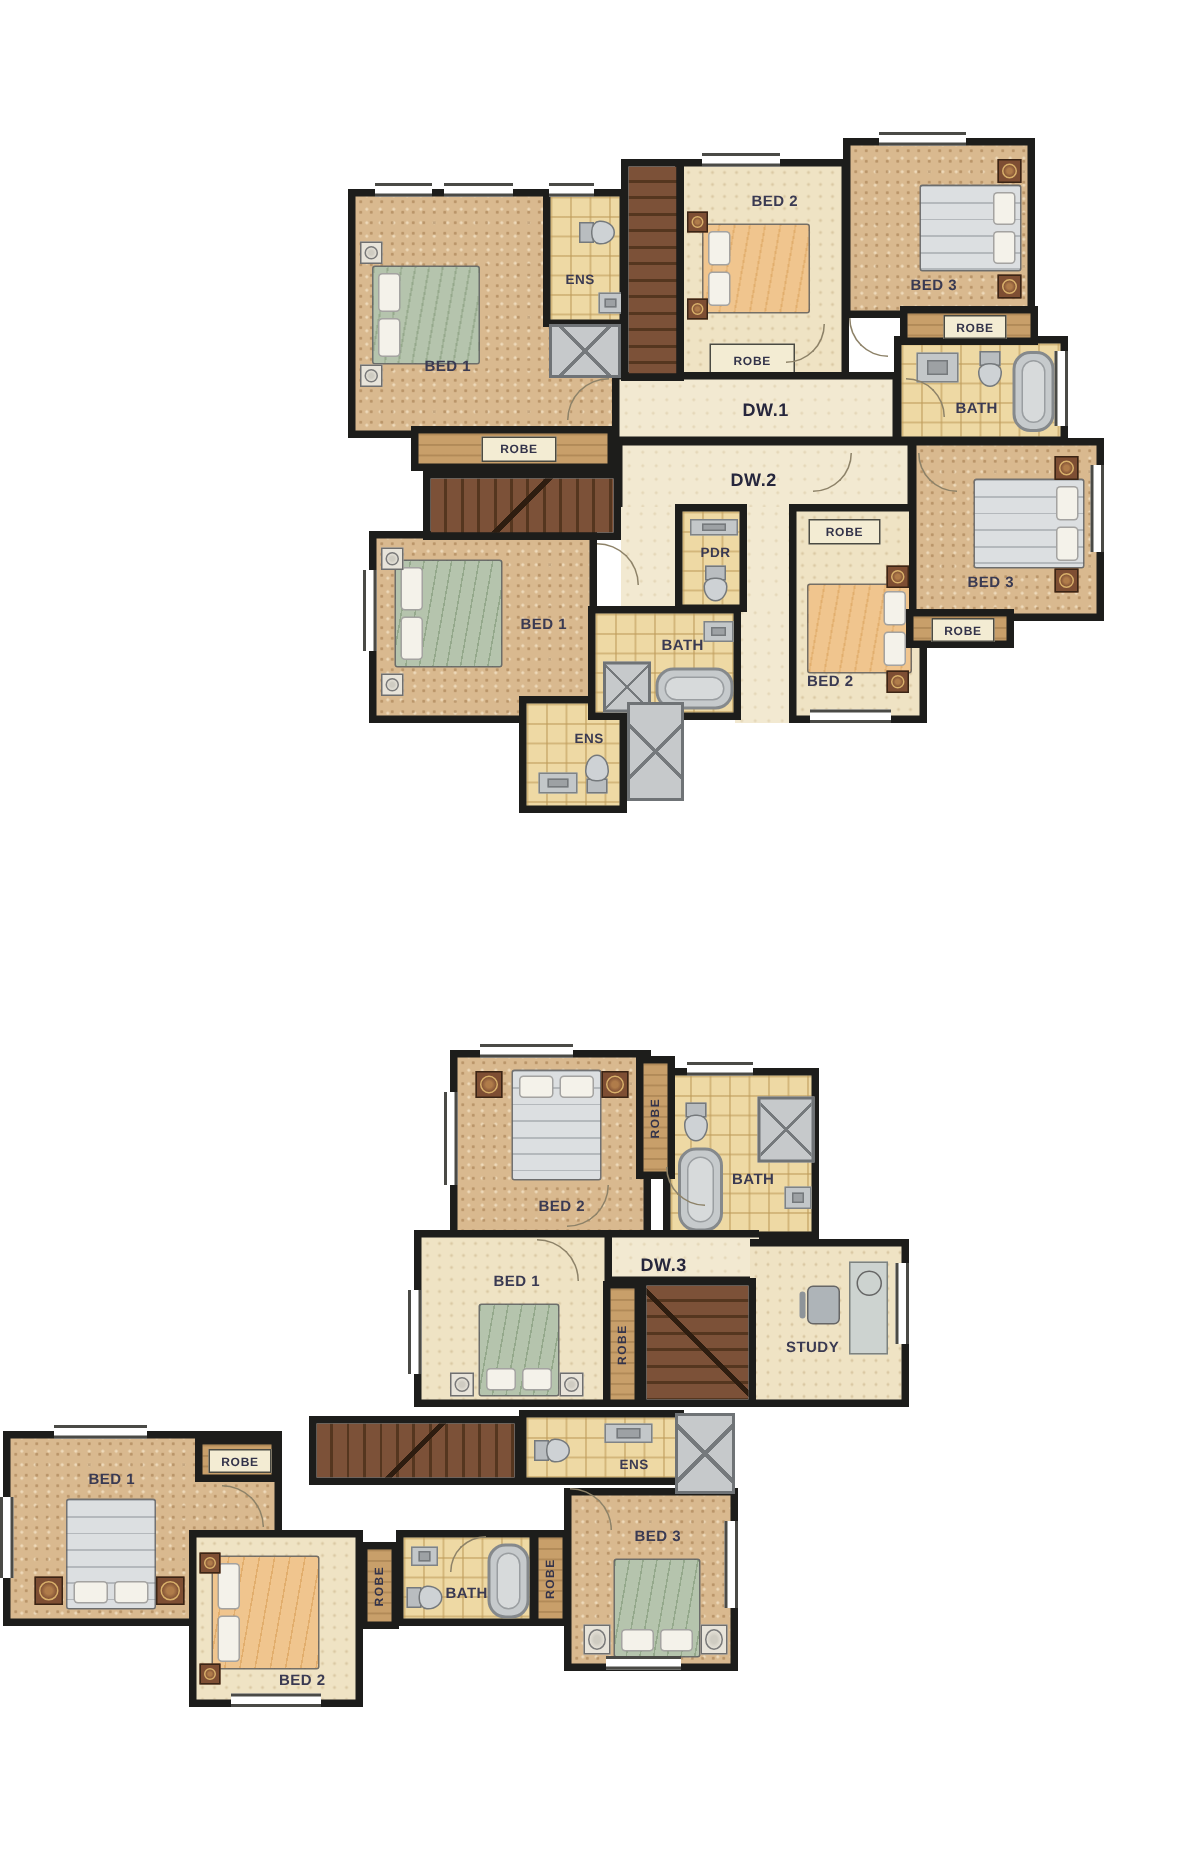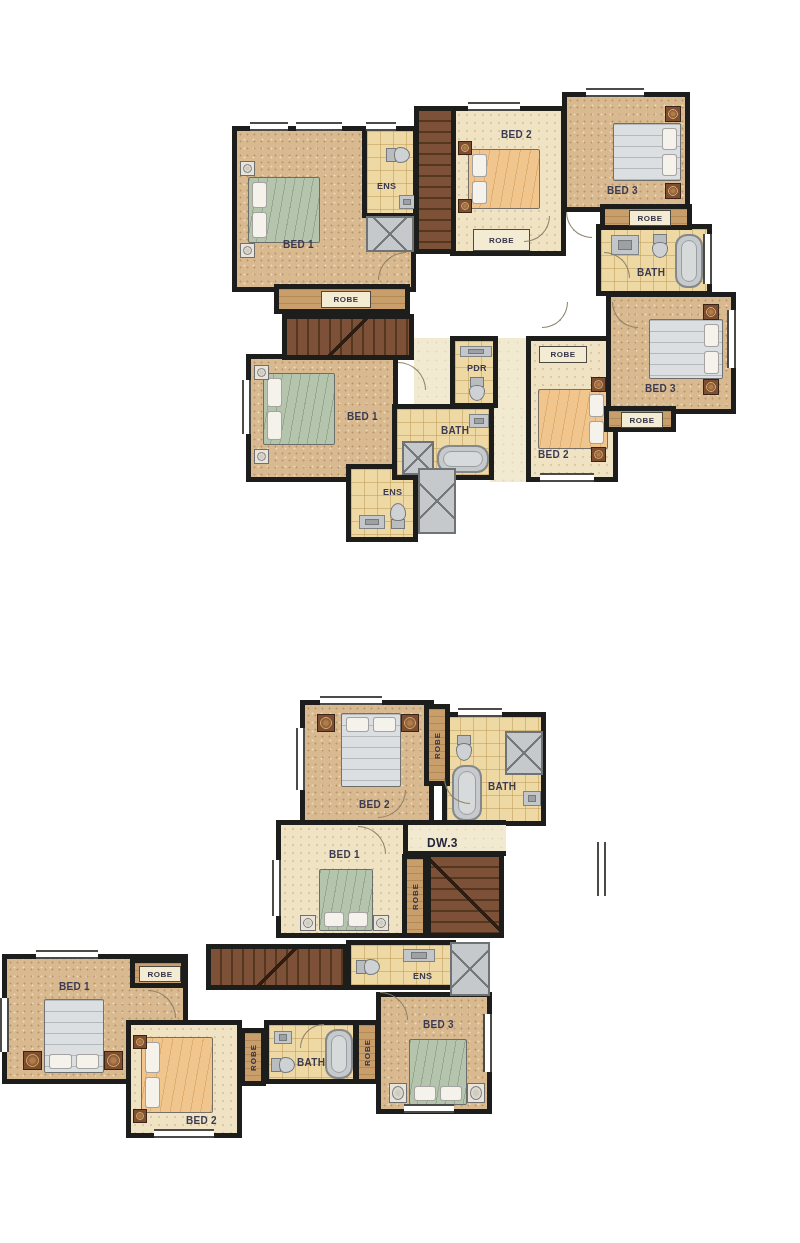--- a/index.html
+++ b/index.html
@@ -139,25 +139,31 @@
   </div>
   <div class="strip robe" style="left:600px;top:204px;width:92px;height:26px;">
     <div class="robebox" style="left:24px;top:1px;width:40px;height:14px;">ROBE</div>
   </div>
   <div class="room tile" style="left:596px;top:224px;width:116px;height:72px;">
     <span class="lbl" style="left:36px;top:38px;">BATH</span>
     <div class="f vanity" style="left:10px;top:6px;width:28px;height:20px;"></div>
     <div class="f wc" style="left:50px;top:5px;width:18px;height:24px;"></div>
     <div class="f tub" style="left:74px;top:5px;width:28px;height:54px;"></div>
   </div>
+  <div class="room hall" style="left:408px;top:248px;width:192px;height:48px;">
+    <span class="dwlbl" style="left:82px;top:13px;">DW.1</span>
+  </div>
   <div class="strip robe" style="left:274px;top:284px;width:136px;height:30px;">
     <div class="robebox" style="left:42px;top:2px;width:48px;height:15px;">ROBE</div>
   </div>
 
   <div class="strip winder" style="left:282px;top:314px;width:132px;height:46px;border:5px solid var(--wall);"></div>
+  <div class="room hall" style="left:410px;top:292px;width:200px;height:50px;border-width:5px 5px 0 5px;">
+    <span class="dwlbl" style="left:72px;top:16px;">DW.2</span>
+  </div>
   <div class="patch hall" style="left:414px;top:338px;width:122px;height:70px;"></div>
   <div class="patch hall" style="left:490px;top:404px;width:46px;height:78px;"></div>
   <div class="room carpet" style="left:246px;top:354px;width:152px;height:128px;">
     <span class="lbl" style="left:96px;top:52px;">BED 1</span>
     <div class="f bed h-left bed-green" style="left:12px;top:14px;width:72px;height:72px;"></div>
     <div class="f btable light" style="left:3px;top:6px;width:15px;height:15px;"></div>
     <div class="f btable light" style="left:3px;top:90px;width:15px;height:15px;"></div>
   </div>
   <div class="room tile" style="left:346px;top:464px;width:72px;height:78px;">
     <span class="lbl" style="left:32px;top:18px;font-size:9px;">ENS</span>
@@ -215,20 +221,25 @@
   <div class="room cream" style="left:276px;top:820px;width:132px;height:118px;">
     <span class="lbl" style="left:48px;top:24px;">BED 1</span>
     <div class="f bed h-bottom bed-green" style="left:38px;top:44px;width:54px;height:62px;"></div>
     <div class="f btable light" style="left:19px;top:90px;width:16px;height:16px;"></div>
     <div class="f btable light" style="left:92px;top:90px;width:16px;height:16px;"></div>
   </div>
   <div class="strip robe" style="left:402px;top:854px;width:26px;height:84px;">
     <span class="vlbl">ROBE</span>
   </div>
   <div class="strip winder-v" style="left:426px;top:852px;width:78px;height:86px;border:5px solid var(--wall);"></div>
+  <div class="room cream" style="left:500px;top:826px;width:106px;height:112px;border-width:5px 5px 5px 0;">
+    <span class="lbl" style="left:24px;top:62px;">STUDY</span>
+    <div class="f desk" style="left:66px;top:10px;width:26px;height:62px;"></div>
+    <div class="f chair" style="left:38px;top:26px;width:22px;height:26px;"></div>
+  </div>
 
   <div class="room carpet" style="left:2px;top:954px;width:186px;height:130px;">
     <span class="lbl" style="left:52px;top:22px;">BED 1</span>
     <div class="f bed h-bottom bed-gray" style="left:37px;top:40px;width:60px;height:74px;"></div>
     <div class="f btable" style="left:16px;top:92px;width:19px;height:19px;"></div>
     <div class="f btable" style="left:97px;top:92px;width:19px;height:19px;"></div>
   </div>
   <div class="strip robe" style="left:130px;top:958px;width:56px;height:30px;">
     <div class="robebox" style="left:4px;top:3px;width:40px;height:14px;">ROBE</div>
   </div>

